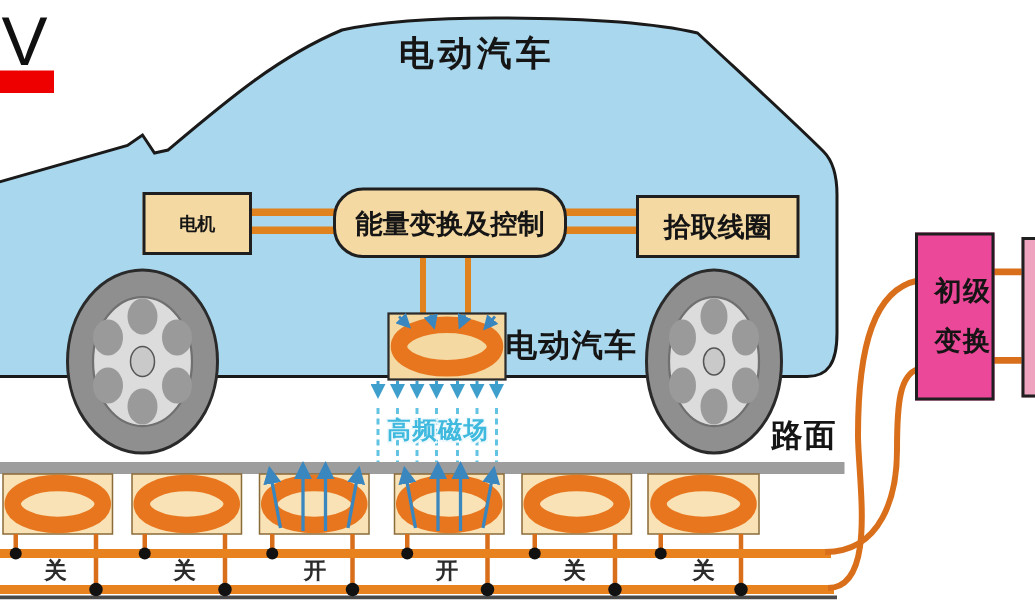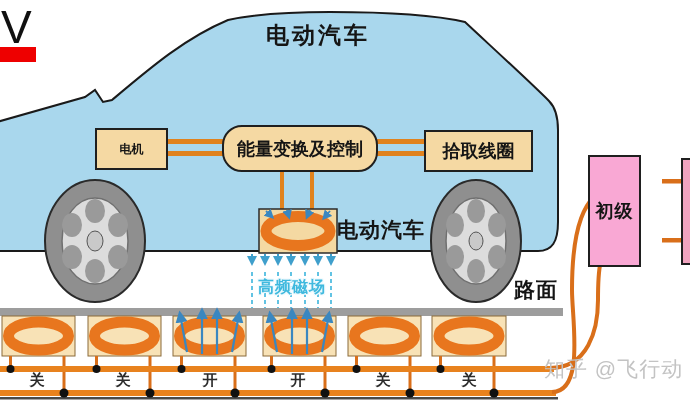--- a/index.html
+++ b/index.html
@@ -18,22 +18,22 @@
   .red-bar{position:absolute;left:0;top:47px;width:36px;height:15px;background:#ee0000;z-index:3;}
   .car-title{left:266px;top:20px;font-size:23px;letter-spacing:3px;}
   .motor{left:95px;top:128px;width:73px;height:42px;font-size:12px;}
   .converter{left:222px;top:125px;width:156px;height:47px;font-size:18px;border-radius:20px;}
   .battery{left:424px;top:130px;width:109px;height:42px;font-size:18px;}
   .pickup-lbl{left:337px;top:216px;font-size:21px;letter-spacing:1px;}
   .field-lbl{left:258px;top:277px;font-size:16px;color:#3fb9de;letter-spacing:1px;
     text-shadow:-1px -1px 0 #eef9fd,1px -1px 0 #eef9fd,-1px 1px 0 #eef9fd,1px 1px 0 #eef9fd;}
   .road-lbl{left:514px;top:276px;font-size:21px;letter-spacing:1px;font-family:Liberation Mono, monospace;}
   .primary{
-    left:588px;top:155px;width:53px;height:112px;background:#f9a8d4;
-    flex-direction:column;font-size:18px;line-height:33px;letter-spacing:1px;
+    left:610px;top:155px;width:53px;height:112px;background:#ec4899;
+    flex-direction:column;font-size:18px;line-height:33px;letter-spacing:1px;align-items:flex-end;
   }
   .grid-box{left:681px;top:158px;width:30px;height:107px;background:#f0a3bf;}
   .switch{position:absolute;z-index:3;top:371px;width:22px;text-align:center;
     font-size:15px;font-weight:700;color:#2c2c2c;}
   .watermark{position:absolute;left:544px;top:355px;z-index:4;font-size:21px;
     color:#c3c3c3;letter-spacing:1px;white-space:nowrap;font-weight:400;}
 </style>
 </head>
 <body>
 
@@ -217,24 +217,24 @@
   <div class="box motor">电机</div>
   <div class="box converter">能量变换及控制</div>
   <div class="box battery">拾取线圈</div>
 
   <div class="lbl pickup-lbl">电动汽车</div>
   <div class="lbl field-lbl">高频磁场</div>
   <div class="lbl road-lbl">路面</div>
 
   <div class="box primary">
     <span>初级</span>
+    <span>变换</span>
   </div>
   <div class="box grid-box"></div>
 
   <div class="switch" style="left:26px">关</div>
   <div class="switch" style="left:112px">关</div>
   <div class="switch" style="left:199px">开</div>
   <div class="switch" style="left:287px">开</div>
   <div class="switch" style="left:372px">关</div>
   <div class="switch" style="left:458px">关</div>
 
-  <div class="watermark">知乎 @飞行动</div>
 </div>
 
 </body></html>

